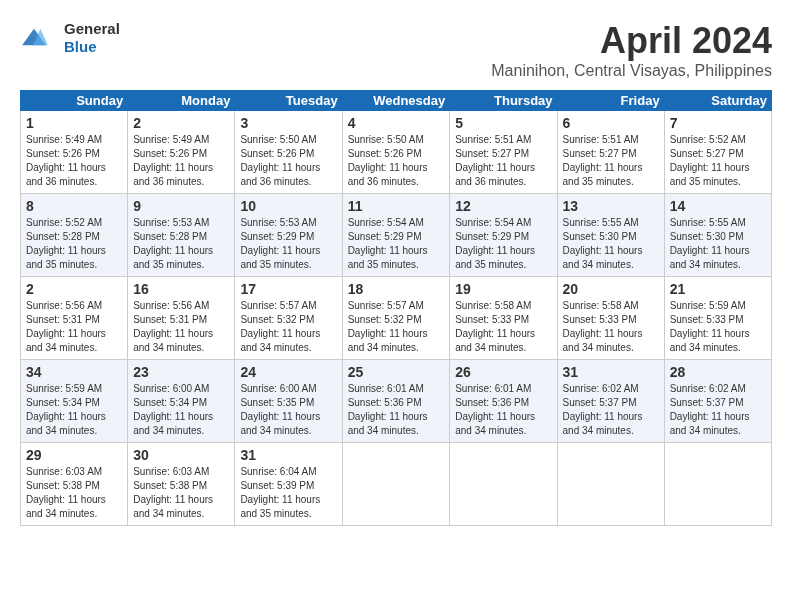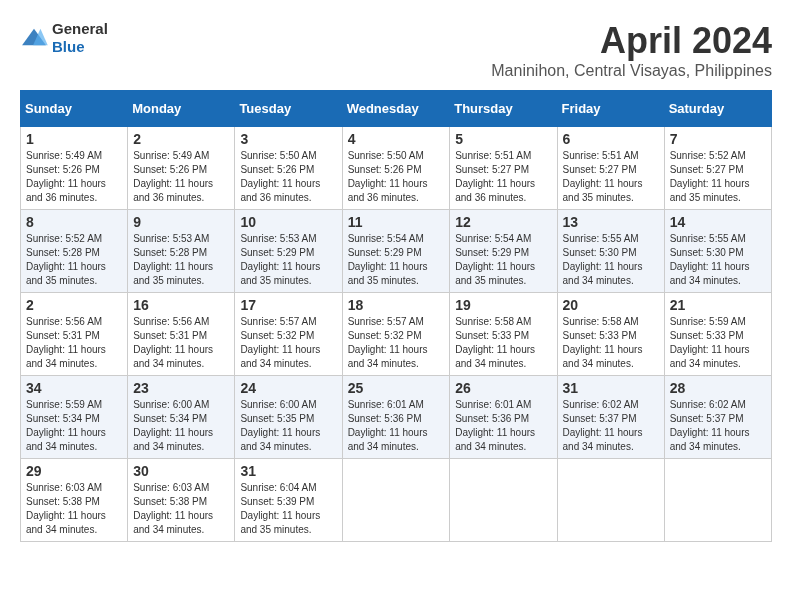--- a/index.html
+++ b/index.html
@@ -12,41 +12,41 @@
     }
     .header-area {
       display: flex;
       justify-content: space-between;
       align-items: flex-start;
       margin-bottom: 10px;
     }
     .logo {
       display: flex;
       align-items: center;
-      gap: 4px;
+      gap: 16px;
     }
     .logo-text-general { font-size: 15px; font-weight: bold; color: #333; }
     .logo-text-blue { font-size: 15px; font-weight: bold; color: #1a6bb5; }
     .logo-icon {
       width: 28px;
       height: 22px;
     }
     .title-area { text-align: right; }
     .month-title { font-size: 36px; font-weight: bold; color: #333; }
     .location-title { font-size: 16px; color: #555; margin-left: 43px; }
     .calendar-table {
       width: 100%;
       border-collapse: collapse;
       font-size: 11px;
     }
     .calendar-table th {
       background-color: #1a6bb5;
       color: #fff;
-      padding: 10px 4px;
-      text-align: left;
+      padding: 2px 4px;
+      text-align: right;
       font-size: 13px;
       font-weight: bold;
       border: 1px solid #1a6bb5;
     }
     .calendar-table td {
       border: 1px solid #ccc;
       vertical-align: top;
       padding: 4px 5px;
       width: 108px;
       height: 80px;

